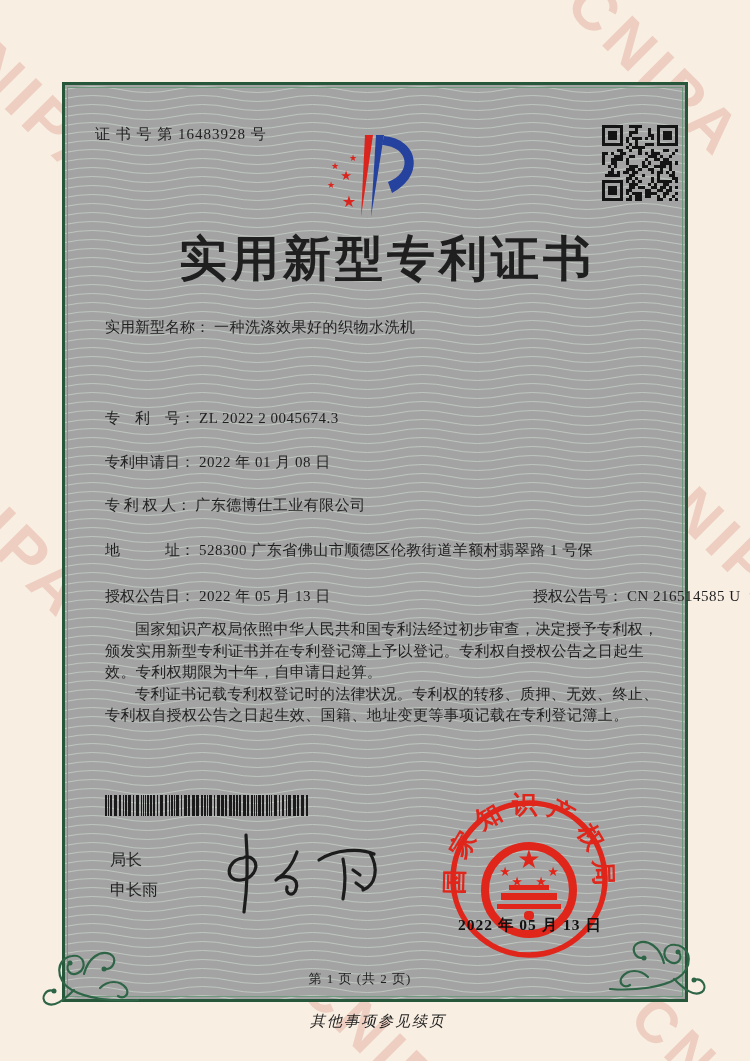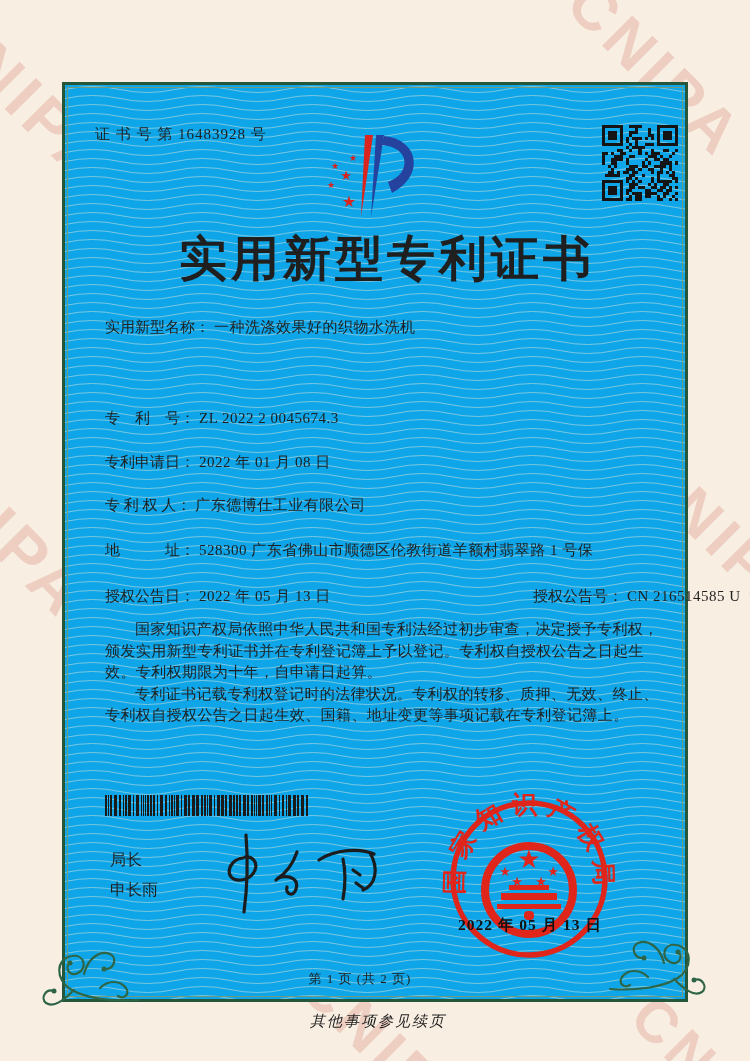--- a/index.html
+++ b/index.html
@@ -14,21 +14,21 @@
     position:absolute; font-family:"Liberation Sans","DejaVu Sans",sans-serif;
     font-weight:bold; color:#e7bcae; transform:rotate(45deg);
     transform-origin:left top; letter-spacing:6px; pointer-events:none;
     user-select:none; line-height:1;
   }
   .wm.inner{opacity:.38;}
   .wm.outer{opacity:.62;}
   
   .frame{
     position:absolute; left:62px; top:82px; width:626px; height:920px;
-    box-sizing:border-box; border:3px solid #26573a; background:#0ea5e9;
+    box-sizing:border-box; border:3px solid #26573a; background:#a3a3a3;
   }
   .frame-inner{
     position:absolute; left:2px; top:2px; right:2px; bottom:2px;
     border:1px solid #6f9a7e; pointer-events:none;
   }
   .waves{position:absolute; left:0; top:0; width:100%; height:100%; opacity:.55;}
   
   .cert-no{position:absolute; left:30px; top:40px; font-size:15px; letter-spacing:1px; white-space:pre;}
   .qr{position:absolute; left:537px; top:40px; width:76px; height:76px;}
   .logo{position:absolute; left:263px; top:48px; width:102px; height:86px;}

